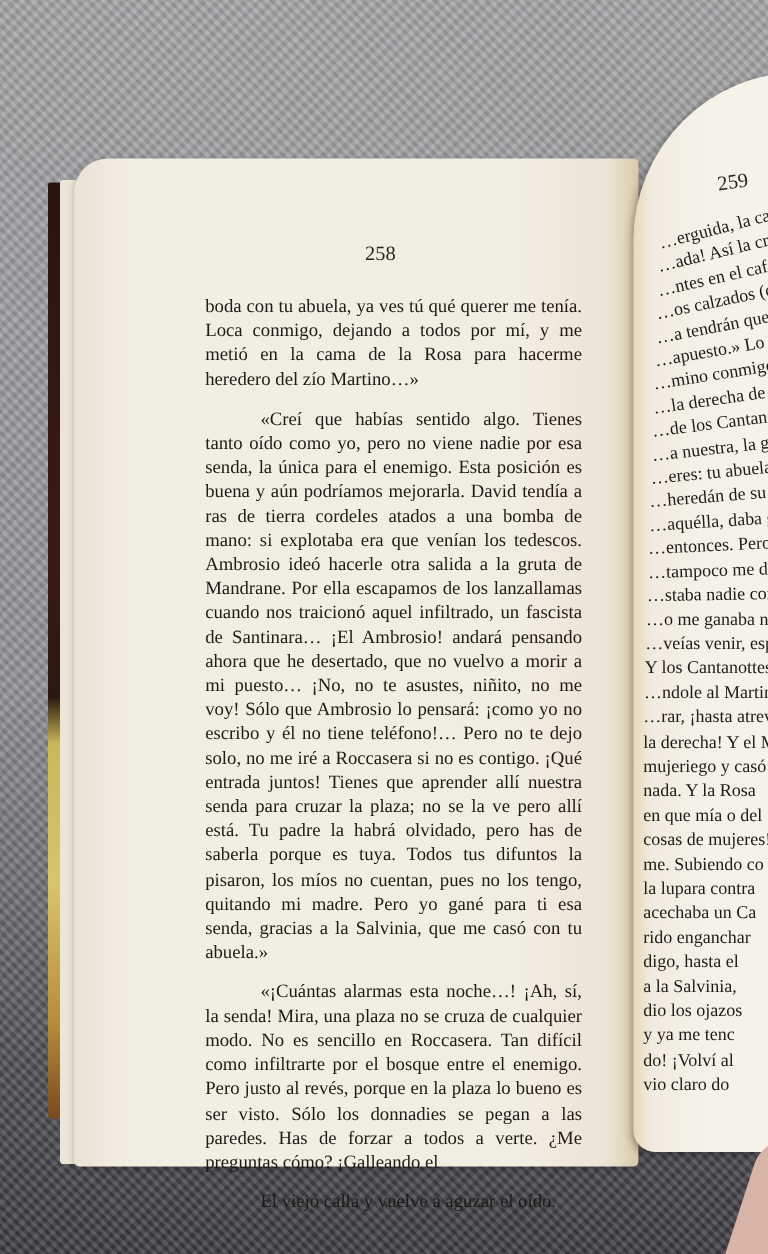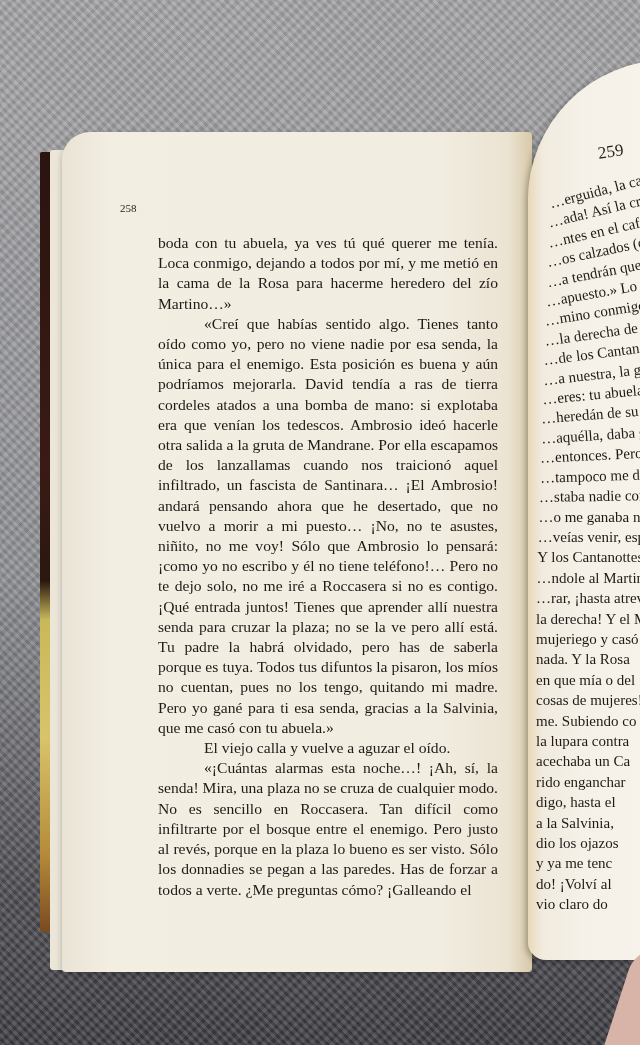--- a/index.html
+++ b/index.html
@@ -20,29 +20,29 @@
     position:absolute; left:50px; top:150px; width:480px; height:820px;
     background:#ece6d9; border-radius:3px;
   }
   .left-page {
     position:absolute; left:62px; top:132px; width:470px; height:840px;
     background: linear-gradient(90deg, #e9e3d5 0%, #f3eee2 10%, #f2ede1 80%, #ebe3d2 95%, #d8c9a8 100%);
     border-radius: 28px 4px 4px 4px;
     box-shadow: 0 2px 6px rgba(0,0,0,0.25);
   }
   .left-page .pageno {
-    position:absolute; top:70px; left:0; width:100%; 
-    font-size:11px; color:#2a2420; padding-left:58px; box-sizing:border-box;
+    position:absolute; top:70px; left:0; width:100%; text-align:center;
+    font-size:17px; color:#2a2420; padding-left:40px; box-sizing:border-box;
   }
   .text {
     position:absolute; left:96px; top:101px; width:340px;
     font-size:15.6px; line-height:20.2px; color:#1f1a17;
     text-align:justify;
   }
-  .text p { margin:0; }
+  .text p { margin:13px; }
   .text p.indent { text-indent:46px; }
   .right-page {
     position:absolute; left:528px; top:60px; width:180px; height:900px;
     background: linear-gradient(90deg, #e8d8b8 0%, #f1ebdf 8%, #f5f1e8 30%, #f7f4ec 100%);
     border-radius: 140px 0 0 18px;
     box-shadow: -2px 2px 6px rgba(0,0,0,0.3);
   }
   .right-page .pageno {
     position:absolute; top:82px; left:70px; font-size:17px; color:#2a2420;
     transform: rotate(-8deg);
@@ -61,22 +61,22 @@
 <body>
 
 <div class="spine"></div>
 <div class="left-page-under"></div>
 
 <div class="left-page">
   <div class="pageno">258</div>
   <div class="text">
     <p>boda con tu abuela, ya ves tú qué querer me tenía. Loca conmigo, dejando a todos por mí, y me metió en la cama de la Rosa para hacerme heredero del zío Martino…»</p>
     <p class="indent">«Creí que habías sentido algo. Tienes tanto oído como yo, pero no viene nadie por esa senda, la única para el enemigo. Esta posición es buena y aún podríamos mejorarla. David tendía a ras de tierra cordeles atados a una bomba de mano: si explotaba era que venían los tedescos. Ambrosio ideó hacerle otra salida a la gruta de Mandrane. Por ella escapamos de los lanzallamas cuando nos traicionó aquel infiltrado, un fascista de Santinara… ¡El Ambrosio! andará pensando ahora que he desertado, que no vuelvo a morir a mi puesto… ¡No, no te asustes, niñito, no me voy! Sólo que Ambrosio lo pensará: ¡como yo no escribo y él no tiene teléfono!… Pero no te dejo solo, no me iré a Roccasera si no es contigo. ¡Qué entrada juntos! Tienes que aprender allí nuestra senda para cruzar la plaza; no se la ve pero allí está. Tu padre la habrá olvidado, pero has de saberla porque es tuya. Todos tus difuntos la pisaron, los míos no cuentan, pues no los tengo, quitando mi madre. Pero yo gané para ti esa senda, gracias a la Salvinia, que me casó con tu abuela.»</p>
+    <p class="indent">«¡Cuántas alarmas esta noche…! ¡Ah, sí, la senda! Mira, una plaza no se cruza de cualquier modo. No es sencillo en Roccasera. Tan difícil como infiltrarte por el bosque entre el enemigo. Pero justo al revés, porque en la plaza lo bueno es ser visto. Sólo los donnadies se pegan a las paredes. Has de forzar a todos a verte. ¿Me preguntas cómo? ¡Galleando el</p>
     <p class="indent">El viejo calla y vuelve a aguzar el oído.</p>
-    <p class="indent">«¡Cuántas alarmas esta noche…! ¡Ah, sí, la senda! Mira, una plaza no se cruza de cualquier modo. No es sencillo en Roccasera. Tan difícil como infiltrarte por el bosque entre el enemigo. Pero justo al revés, porque en la plaza lo bueno es ser visto. Sólo los donnadies se pegan a las paredes. Has de forzar a todos a verte. ¿Me preguntas cómo? ¡Galleando el</p>
   </div>
 </div>
 
 <div class="right-page">
   <div class="pageno">259</div>
   <div class="rtext" id="rtext">
       <div style="transform: rotate(-14.4deg); margin-left: 12px;">…erguida, la cabeza alta, la mirad</div>
       <div style="transform: rotate(-13.5deg); margin-left: 11.4px;">…ada! Así la cruzarás porqu</div>
       <div style="transform: rotate(-12.6deg); margin-left: 10.8px;">…ntes en el café de Beppo y</div>
       <div style="transform: rotate(-11.7deg); margin-left: 10.2px;">…os calzados (que las decentes</div>

